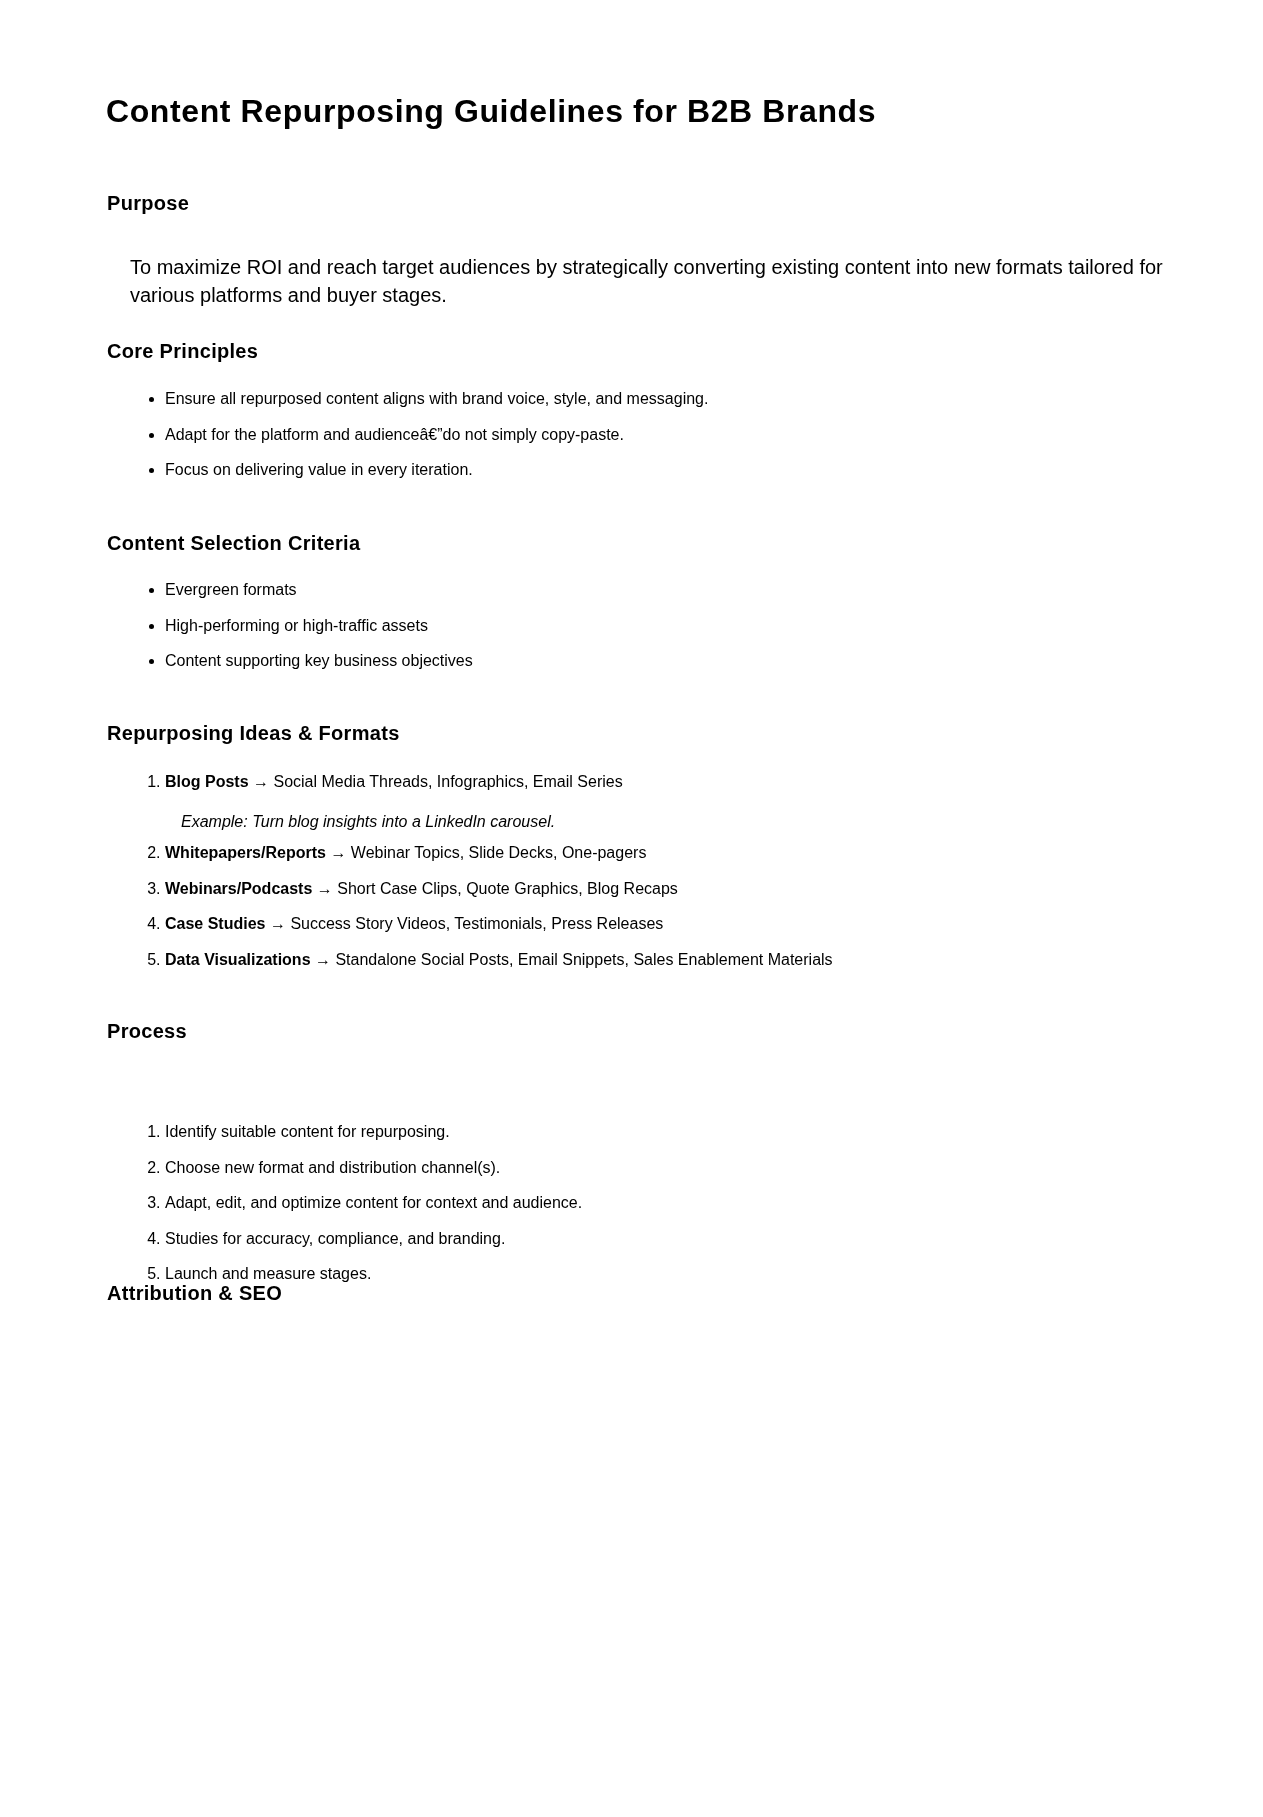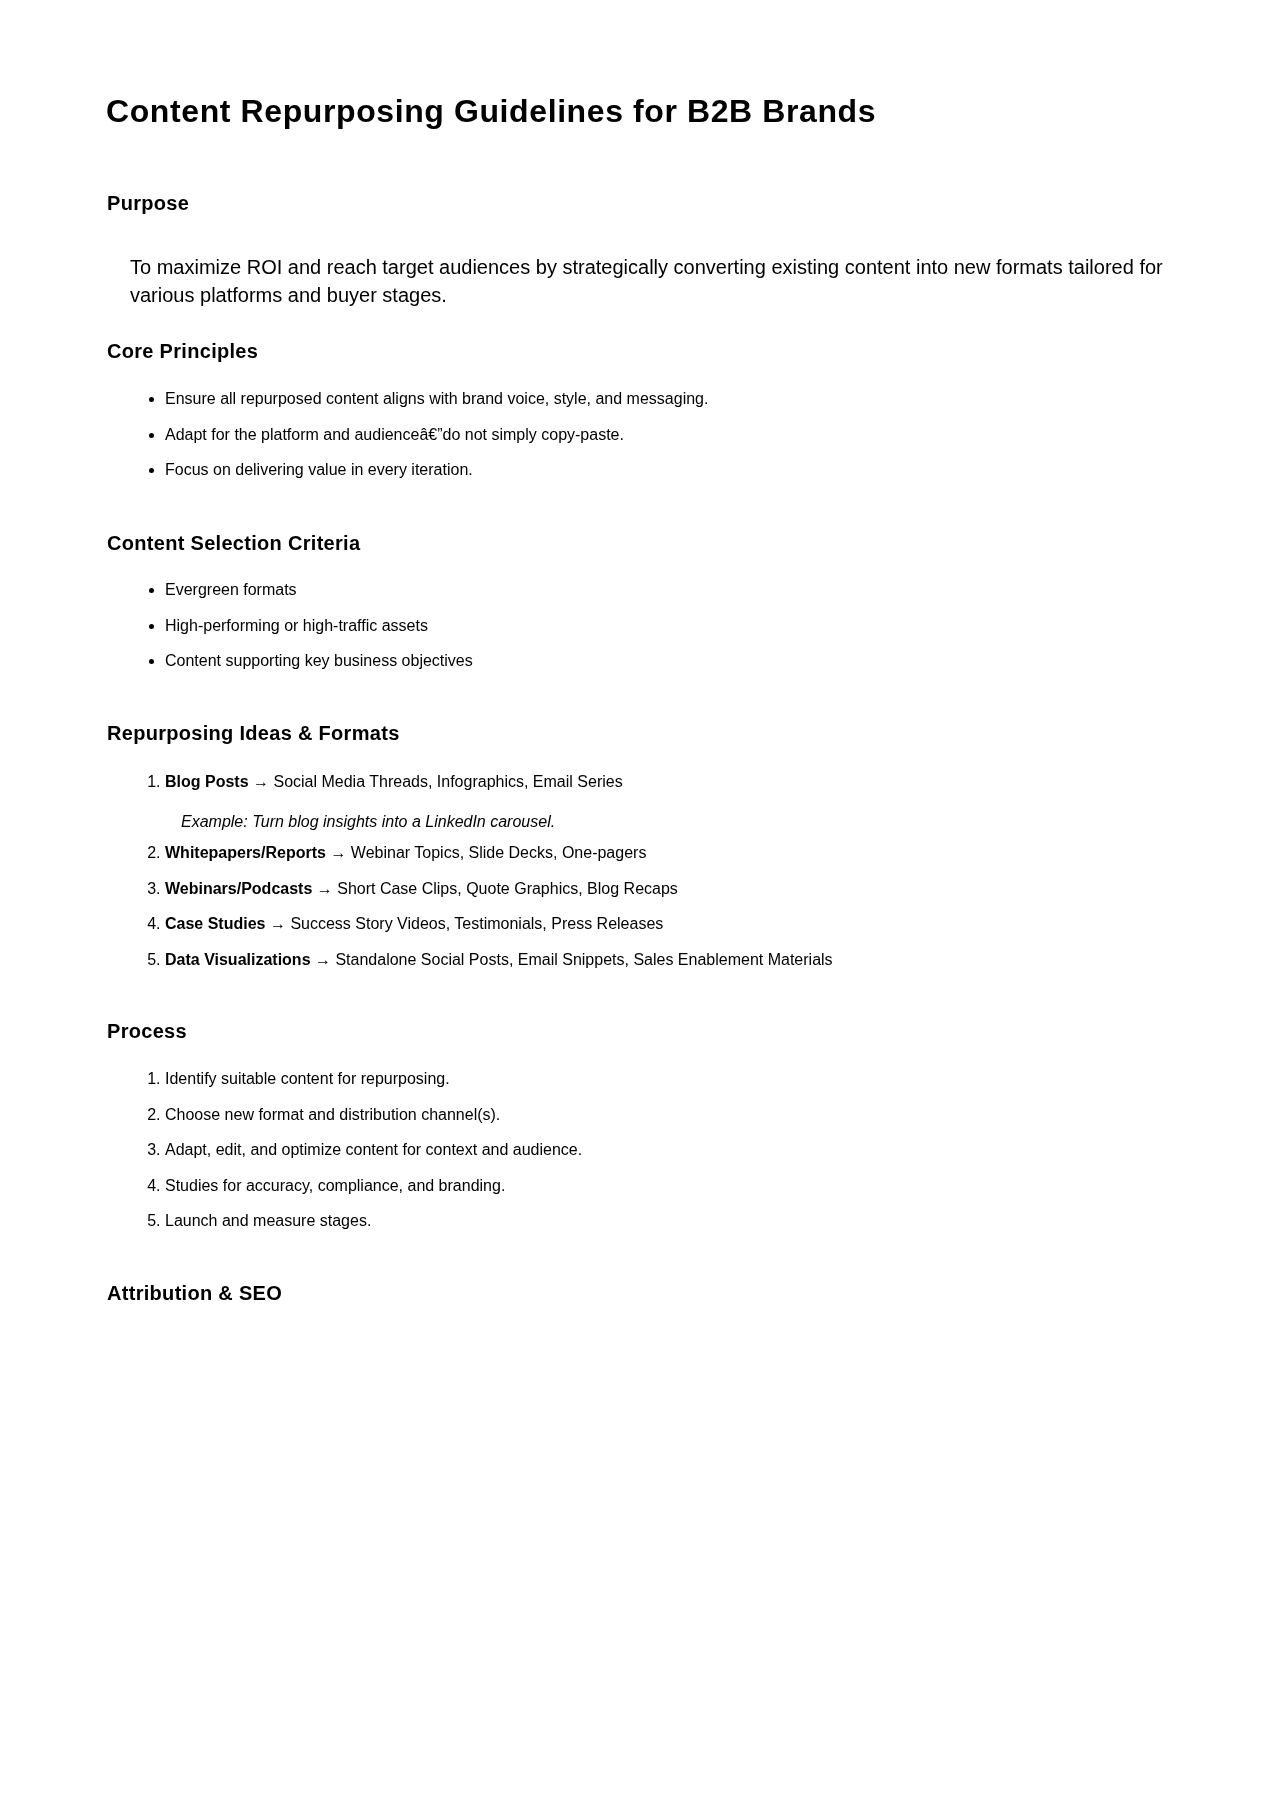--- a/index.html
+++ b/index.html
@@ -121,21 +121,21 @@
     </li>
     <li>
       <b>Data Visualizations</b>
       <span>→</span>
       <span>Standalone Social Posts, Email Snippets, Sales Enablement Materials</span>
     </li>
   </ol>
   <div class="example" style="top:813px">Example: Turn blog insights into a LinkedIn carousel.</div>
 
   <h2 style="top:1019px">Process</h2>
-  <ol style="top:1069px">
+  <ol style="top:1122px">
     <li>Identify suitable content for repurposing.</li>
     <li>Choose new format and distribution channel(s).</li>
     <li>Adapt, edit, and optimize content for context and audience.</li>
     <li>Studies for accuracy, compliance, and branding.</li>
     <li>Launch and measure stages.</li>
   </ol>
 
   <h2 style="top:1281px">Attribution &amp; SEO</h2>
 
 </div>

